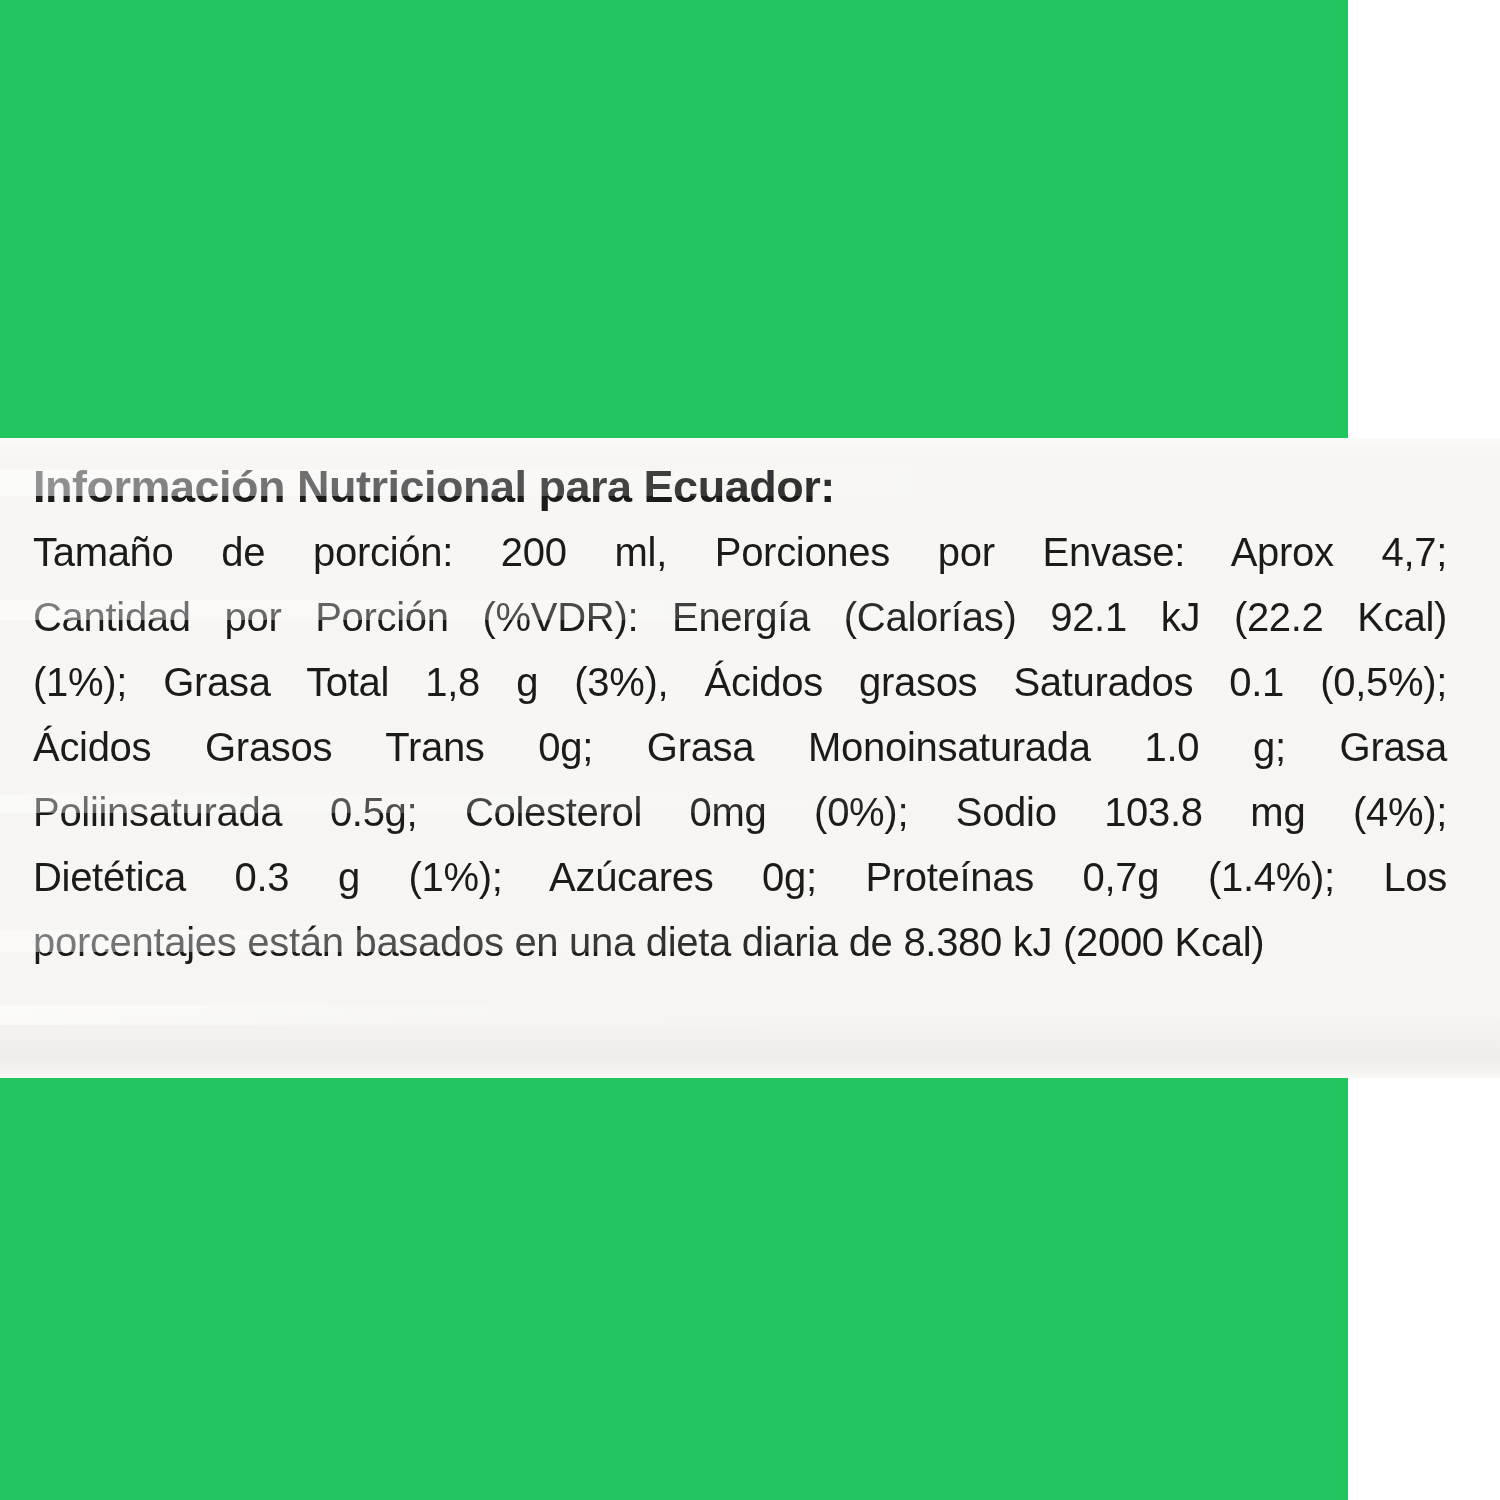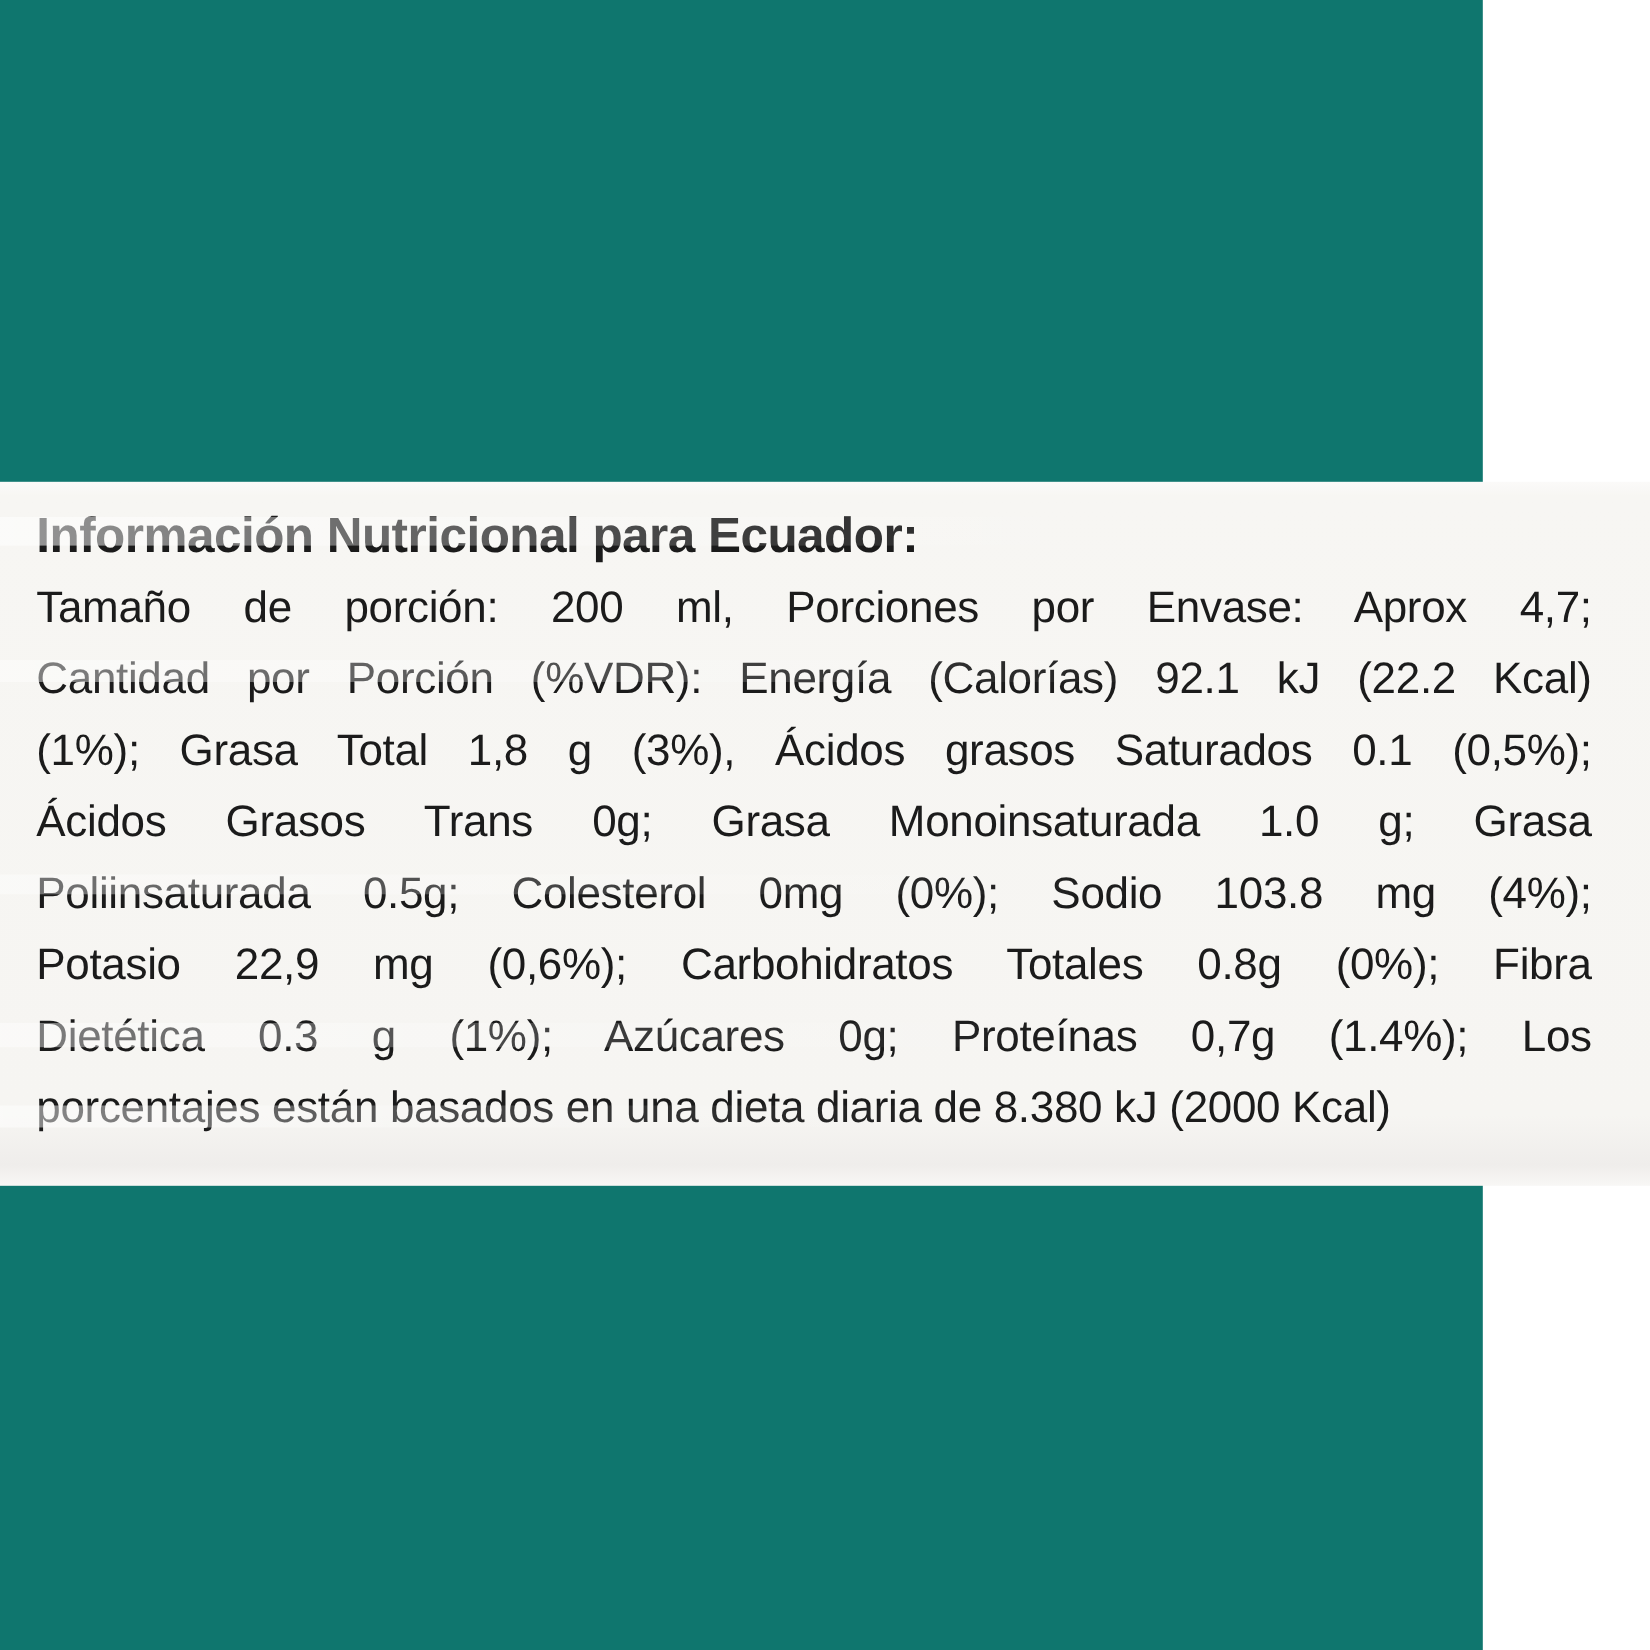--- a/index.html
+++ b/index.html
@@ -8,21 +8,21 @@
     width: 1500px;
     height: 1500px;
     background: #ffffff;
     overflow: hidden;
     font-family: "Liberation Sans", "DejaVu Sans", sans-serif;
   }
   .photo-canvas {
     position: relative;
     width: 1348px;
     height: 1500px;
-    background: #0f766e;
+    background: #22c55e;
   }
   
   .label-region {
     position: absolute;
     left: 0;
     top: 438px;
     width: 1500px;
     height: 640px;
     background: linear-gradient(
       180deg,
@@ -92,21 +92,20 @@
 <div class="photo-canvas">
 
   <div class="label-region">
     <div class="label-title">Información Nutricional para Ecuador:</div>
 
     <div class="label-line justified">Tamaño de porción: 200 ml, Porciones por Envase: Aprox 4,7;</div>
     <div class="label-line justified">Cantidad por Porción (%VDR): Energía (Calorías) 92.1 kJ (22.2 Kcal)</div>
     <div class="label-line justified">(1%); Grasa Total 1,8 g (3%), Ácidos grasos Saturados 0.1 (0,5%);</div>
     <div class="label-line justified">Ácidos Grasos Trans 0g; Grasa Monoinsaturada 1.0 g; Grasa</div>
     <div class="label-line justified">Poliinsaturada 0.5g; Colesterol 0mg (0%); Sodio 103.8 mg (4%);</div>
-    <div class="label-line justified">Potasio 22,9 mg (0,6%); Carbohidratos Totales 0.8g (0%); Fibra</div>
     <div class="label-line justified">Dietética 0.3 g (1%); Azúcares 0g; Proteínas 0,7g (1.4%); Los</div>
     <div class="label-line">porcentajes están basados en una dieta diaria de 8.380 kJ (2000 Kcal)</div>
   </div>
 
   <div class="glare glare-1"></div>
   <div class="glare glare-2"></div>
   <div class="glare glare-3"></div>
   <div class="glare glare-4"></div>
   <div class="glare glare-5"></div>
 

